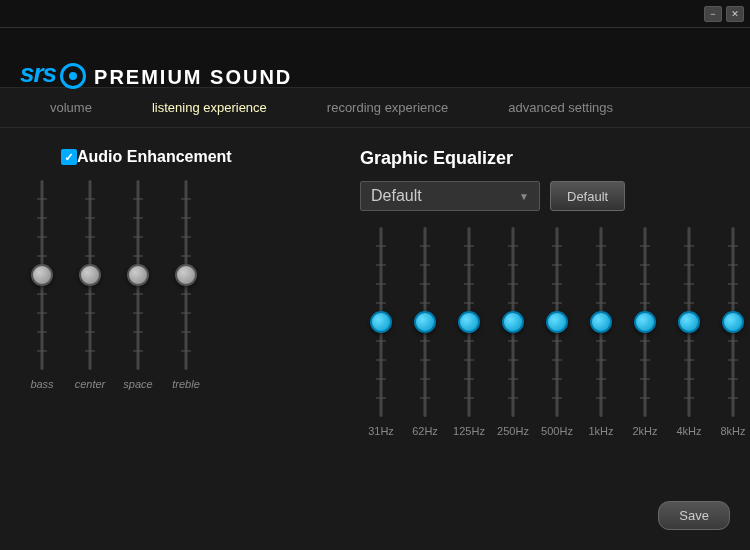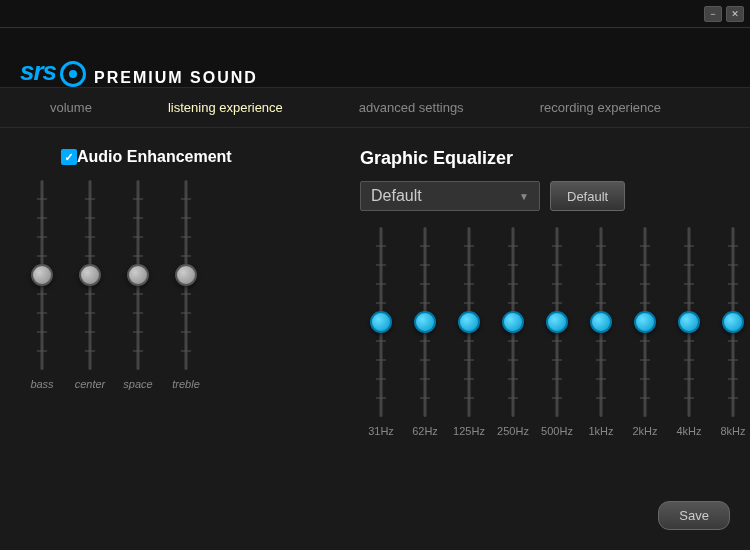--- a/index.html
+++ b/index.html
@@ -66,34 +66,34 @@
     }
     .logo-circle::after {
       content: '';
       width: 8px;
       height: 8px;
       background: #00aaff;
       border-radius: 50%;
     }
     .logo-premium {
       color: white;
-      font-size: 16px;
+      font-size: 20px;
       font-weight: bold;
       letter-spacing: 2px;
       margin-left: 4px;
       margin-top: 40px;
     }
     .nav {
       background: #1a1a1a;
       height: 40px;
       display: flex;
       align-items: center;
       padding: 0 20px;
       border-bottom: 1px solid #2a2a2a;
-      gap: 16px;
+      gap: 0;
     }
     .nav-item {
       padding: 0 30px;
       height: 40px;
       display: flex;
       align-items: center;
       cursor: pointer;
       font-size: 13px;
       color: #888;
       position: relative;
@@ -319,24 +319,24 @@
 </div>
 
 <div class="nav">
   <div class="nav-item">
     <span>volume</span>
   </div>
   <div class="nav-item active">
     <span>listening experience</span>
   </div>
   <div class="nav-item">
-    <span>advanced settings</span>
+    <span>recording experience</span>
   </div>
   <div class="nav-item">
-    <span>recording experience</span>
+    <span>advanced settings</span>
   </div>
 </div>
 
 <div class="main" style="position:relative; height:calc(550px - 28px - 60px - 40px);">
 
   <div class="left-panel">
     <div class="audio-enhancement">
       <div class="checkbox"></div>
       <span class="audio-enhancement-label">Audio Enhancement</span>
     </div>

